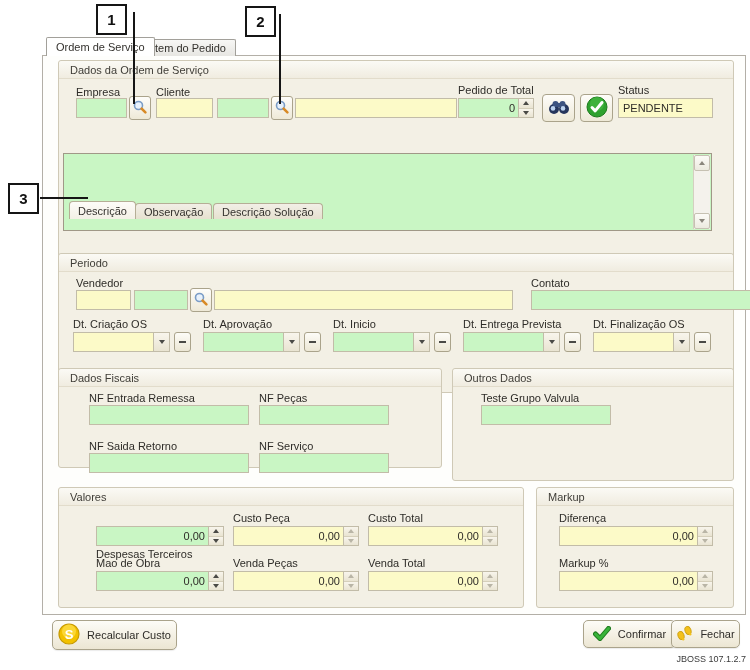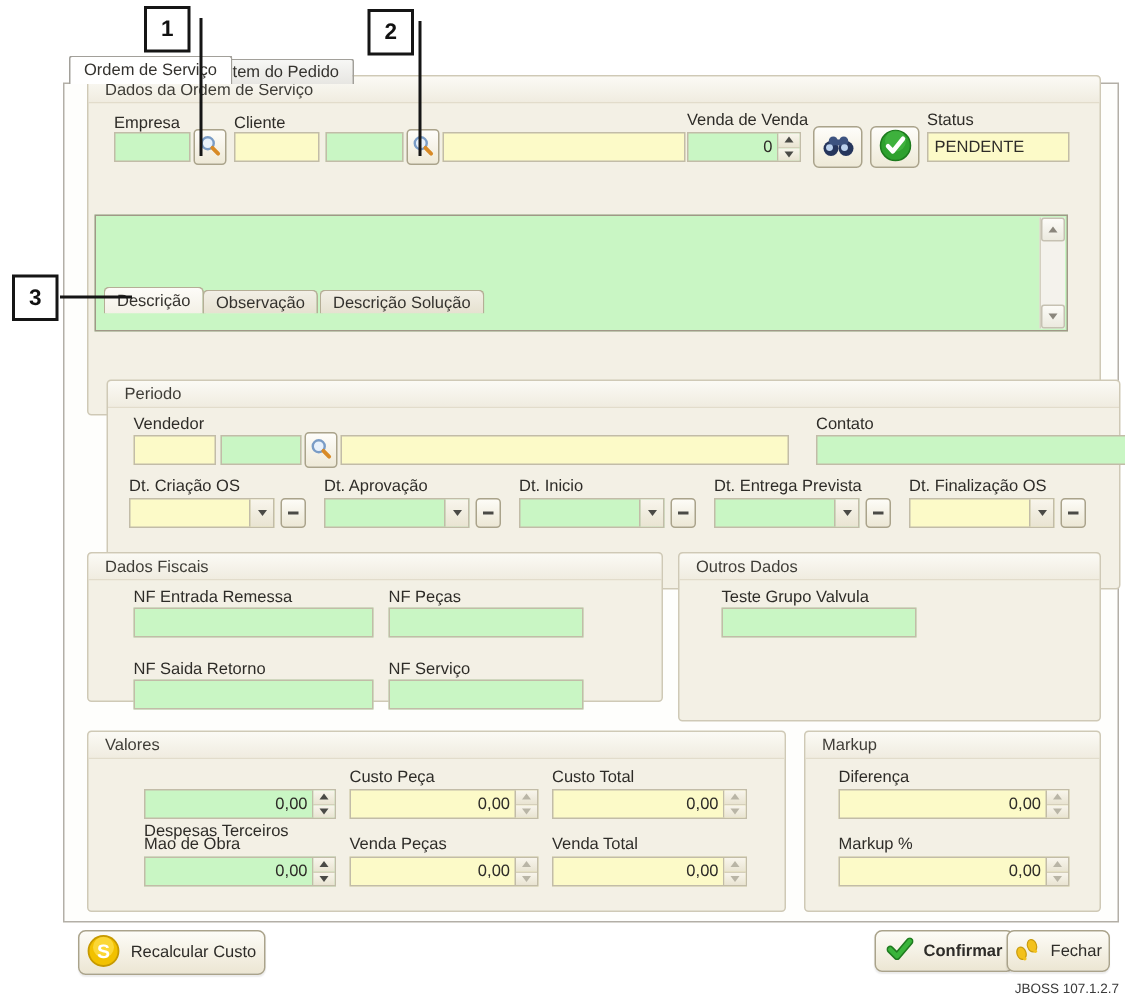--- a/index.html
+++ b/index.html
@@ -94,21 +94,21 @@
 </head>
 <body>
 
 <div class="stage">
 
   <div class="win-border"></div>
 
   <div class="tab active" style="left:46px;"><span>Ordem de Serviço</span></div>
   <div class="tab" style="left:142px;"><span>Item do Pedido</span></div>
 
-  <div class="group" style="left:58px;top:50px;width:676px;height:227px;">
+  <div class="group" style="left:58px;top:60px;width:676px;height:227px;">
     <div class="group-title">Dados da Ordem de Serviço</div>
 
     <div class="label" style="left:17px;top:25px;">Empresa</div>
     <div class="field green" style="left:17px;top:37px;width:51px;"></div>
     <div class="lookup-btn" style="left:70px;top:35px;">
       <span>
         <svg width="16" height="16" viewBox="0 0 16 16">
             <circle cx="6.5" cy="6.5" r="4" fill="#e8f1fb" stroke="#7a9cc6" stroke-width="1.6"></circle>
             <line x1="9.6" y1="9.6" x2="13.4" y2="13.4" stroke="#d88a26" stroke-width="2.6" stroke-linecap="round"></line>
           </svg>
@@ -121,21 +121,21 @@
     <div class="lookup-btn" style="left:212px;top:35px;">
       <span>
         <svg width="16" height="16" viewBox="0 0 16 16">
             <circle cx="6.5" cy="6.5" r="4" fill="#e8f1fb" stroke="#7a9cc6" stroke-width="1.6"></circle>
             <line x1="9.6" y1="9.6" x2="13.4" y2="13.4" stroke="#d88a26" stroke-width="2.6" stroke-linecap="round"></line>
           </svg>
       </span>
     </div>
     <div class="field yellow" style="left:236px;top:37px;width:162px;"></div>
 
-    <div class="label" style="left:399px;top:23px;">Venda de Venda</div>
+    <div class="label" style="left:399px;top:23px;">Pedido de Total</div>
     <div class="spin-field green" style="left:399px;top:37px;width:76px;">
       <div class="spin-val">0</div>
       <div class="spin-btns">
         <div class="sb top">
             <div class="tri-up"></div>
           </div>
         <div class="sb">
             <div class="tri-down"></div>
           </div>
       </div>
@@ -177,21 +177,21 @@
         <div class="sbtn">
             <div class="tri-up"></div>
           </div>
         <div class="sbtn">
             <div class="tri-down"></div>
           </div>
       </div>
     </div>
   </div>
 
-  <div class="group" style="left:58px;top:253px;width:676px;height:140px;margin-left:13px;">
+  <div class="group" style="left:58px;top:253px;width:676px;height:140px;">
     <div class="group-title">Periodo</div>
 
     <div class="label" style="left:17px;top:23px;">Vendedor</div>
     <div class="field yellow" style="left:17px;top:36px;width:55px;"></div>
     <div class="field green" style="left:75px;top:36px;width:54px;"></div>
     <div class="lookup-btn" style="left:131px;top:34px;">
       <span>
         <svg width="16" height="16" viewBox="0 0 16 16">
             <circle cx="6.5" cy="6.5" r="4" fill="#e8f1fb" stroke="#7a9cc6" stroke-width="1.6"></circle>
             <line x1="9.6" y1="9.6" x2="13.4" y2="13.4" stroke="#d88a26" stroke-width="2.6" stroke-linecap="round"></line>
@@ -393,21 +393,21 @@
     <span>
       <svg width="22" height="22" viewBox="0 0 22 22">
         <circle cx="11" cy="11" r="10" fill="#f2c100" stroke="#c79a00" stroke-width="1.2"></circle>
         <circle cx="11" cy="8.5" r="7" fill="#ffdf4d" opacity="0.7"></circle>
         <text x="11" y="15.5" text-anchor="middle" font-size="13" font-weight="bold" fill="#ffffff" font-family="Liberation Sans, sans-serif">S</text>
       </svg>
     </span>
     <span>Recalcular Custo</span>
   </div>
 
-  <div class="cmd-btn" style="left:583px;top:620px;width:93px;height:28px;font-weight:bold;">
+  <div class="cmd-btn" style="left:583px;top:620px;width:93px;height:28px;">
     <span>
       <svg width="18" height="15" viewBox="0 0 18 15">
         <path d="M2.5 8 l4.5 4.5 L15.5 2.5" stroke="#1f7a1f" stroke-width="5" fill="none" stroke-linecap="round" stroke-linejoin="round"></path>
         <path d="M2.5 8 l4.5 4.5 L15.5 2.5" stroke="#39b43a" stroke-width="3" fill="none" stroke-linecap="round" stroke-linejoin="round"></path>
       </svg>
     </span>
     <span>Confirmar</span>
   </div>
 
   <div class="cmd-btn" style="left:671px;top:620px;width:69px;height:28px;">

